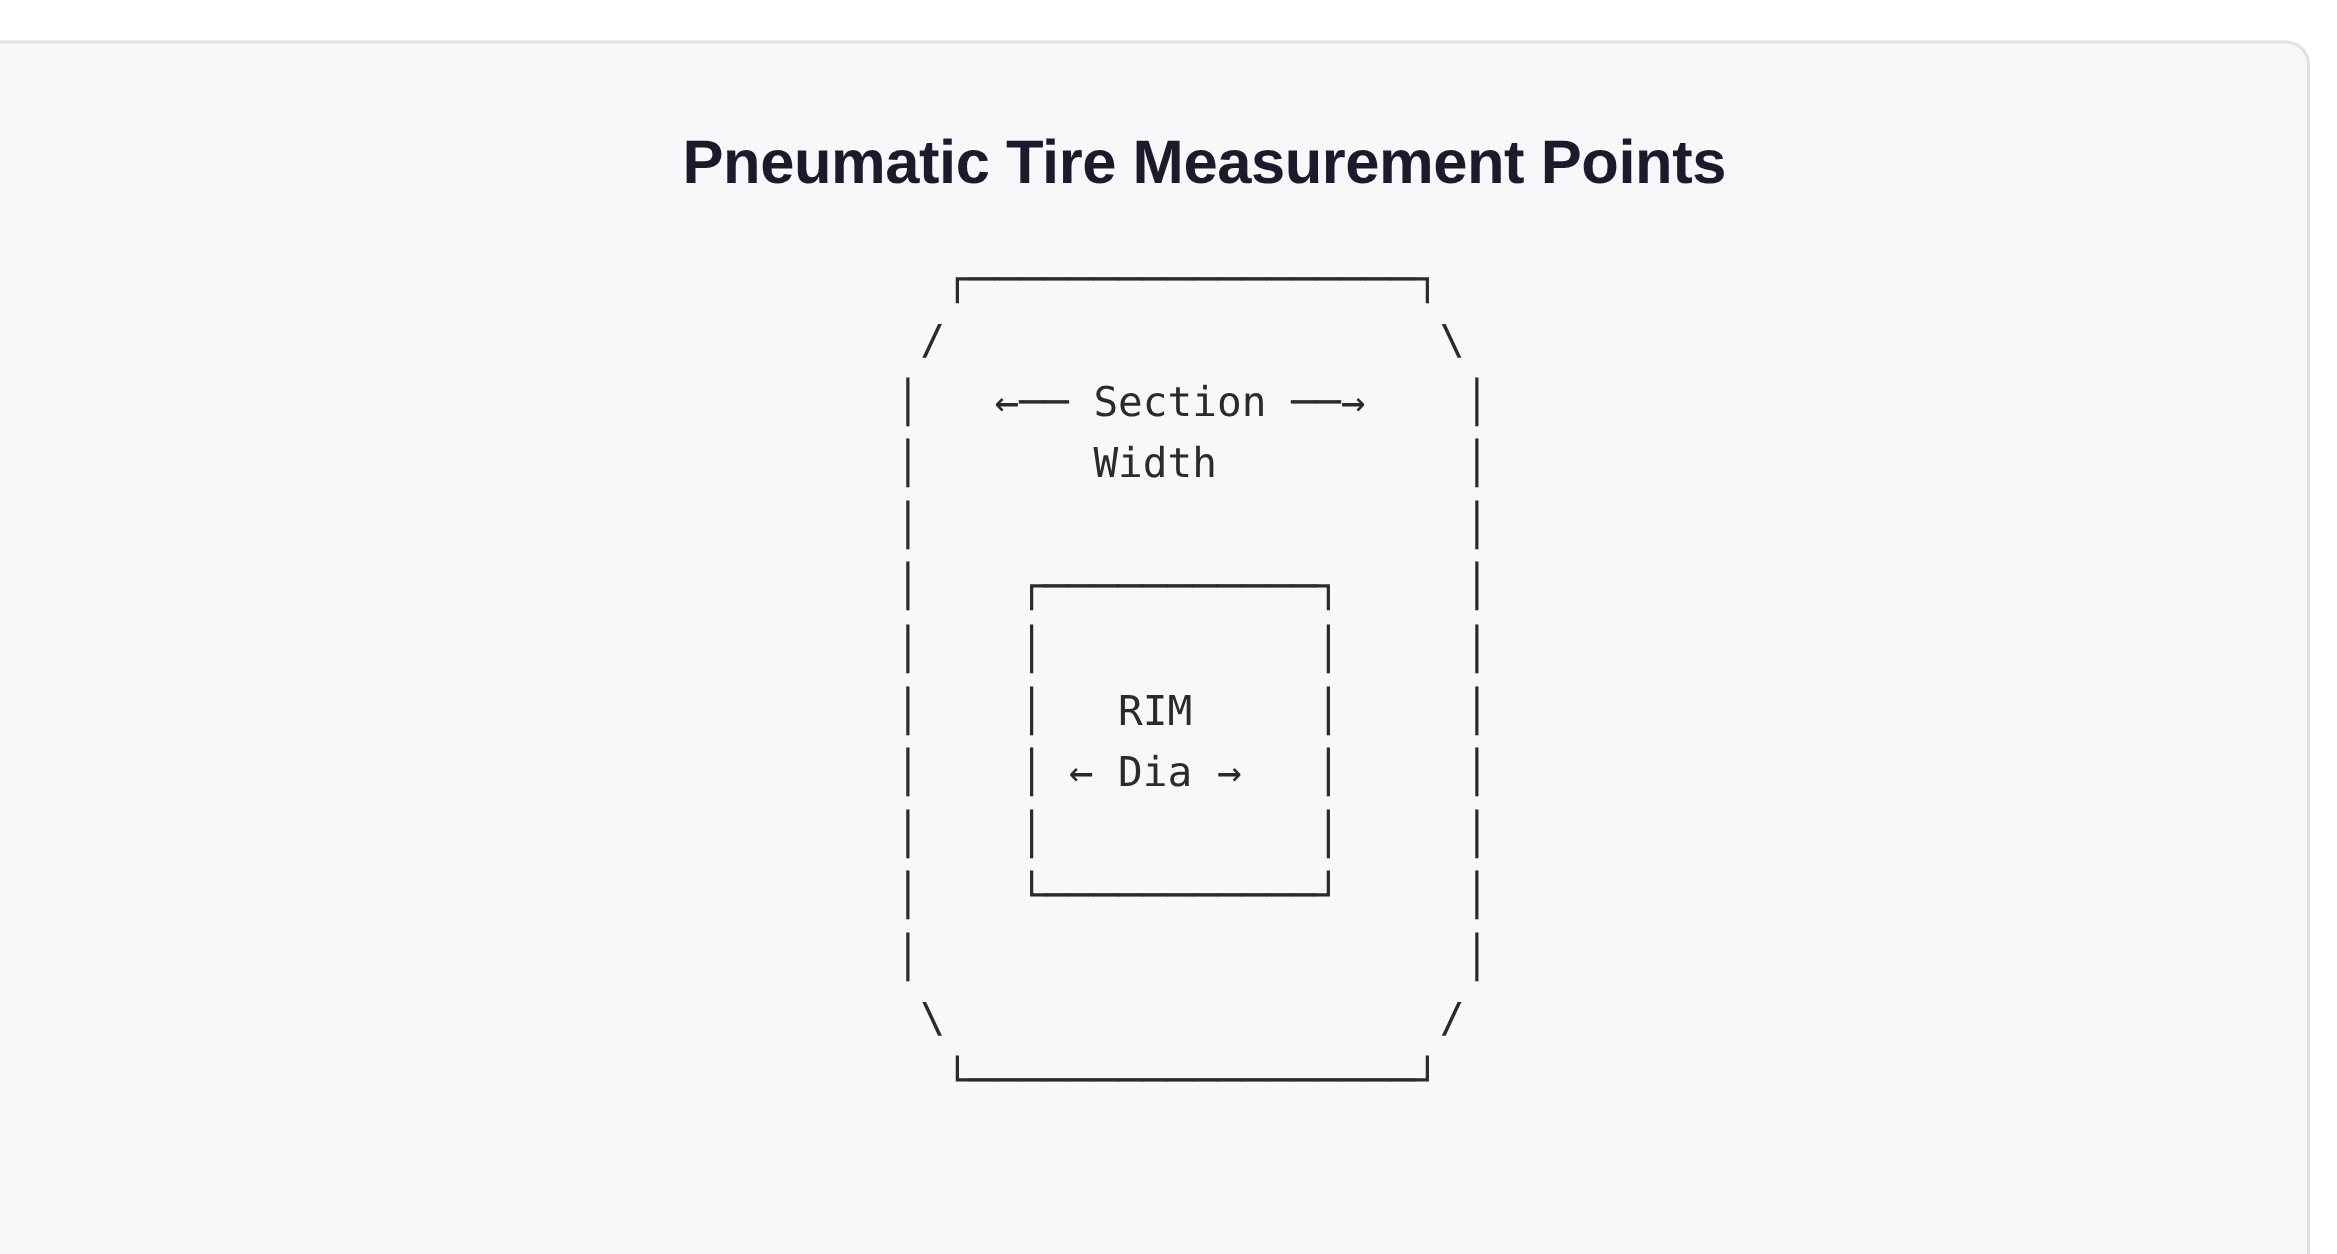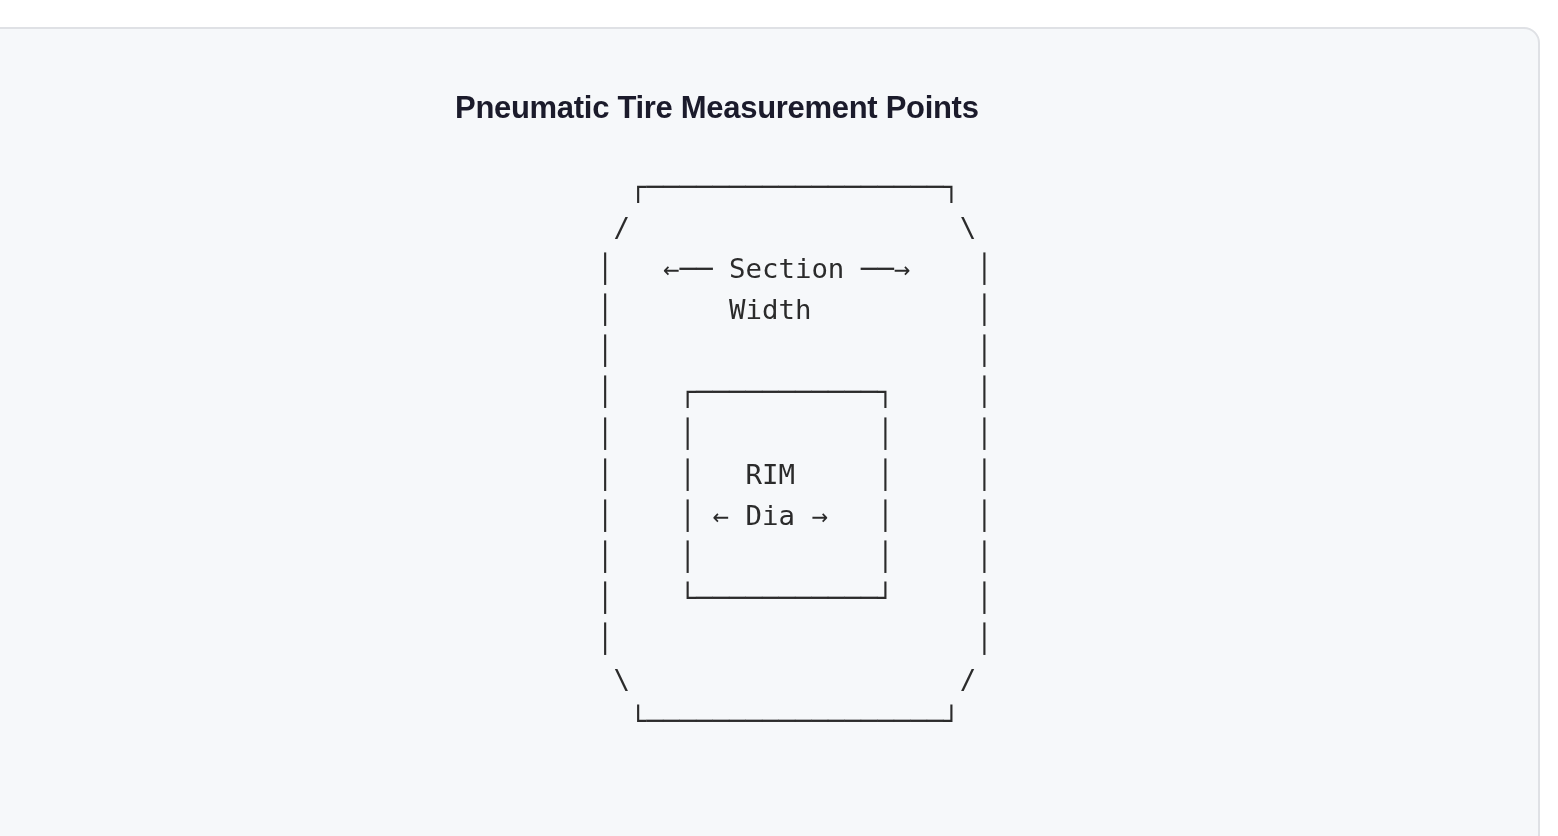--- a/index.html
+++ b/index.html
@@ -21,21 +21,21 @@
       border-radius: 16px;
       box-sizing: border-box;
     }
     .title {
       position: absolute;
       left: 455px;
       top: 88px;
       margin: 0;
       font-family: "Liberation Sans", "DejaVu Sans", sans-serif;
       font-weight: bold;
-      font-size: 31px;
+      font-size: 41px;
       line-height: 40px;
       color: #1b1b2b;
       letter-spacing: -0.3px;
       white-space: nowrap;
     }
     .ascii {
       position: absolute;
       left: 597px;
       top: 166px;
       margin: 0;

